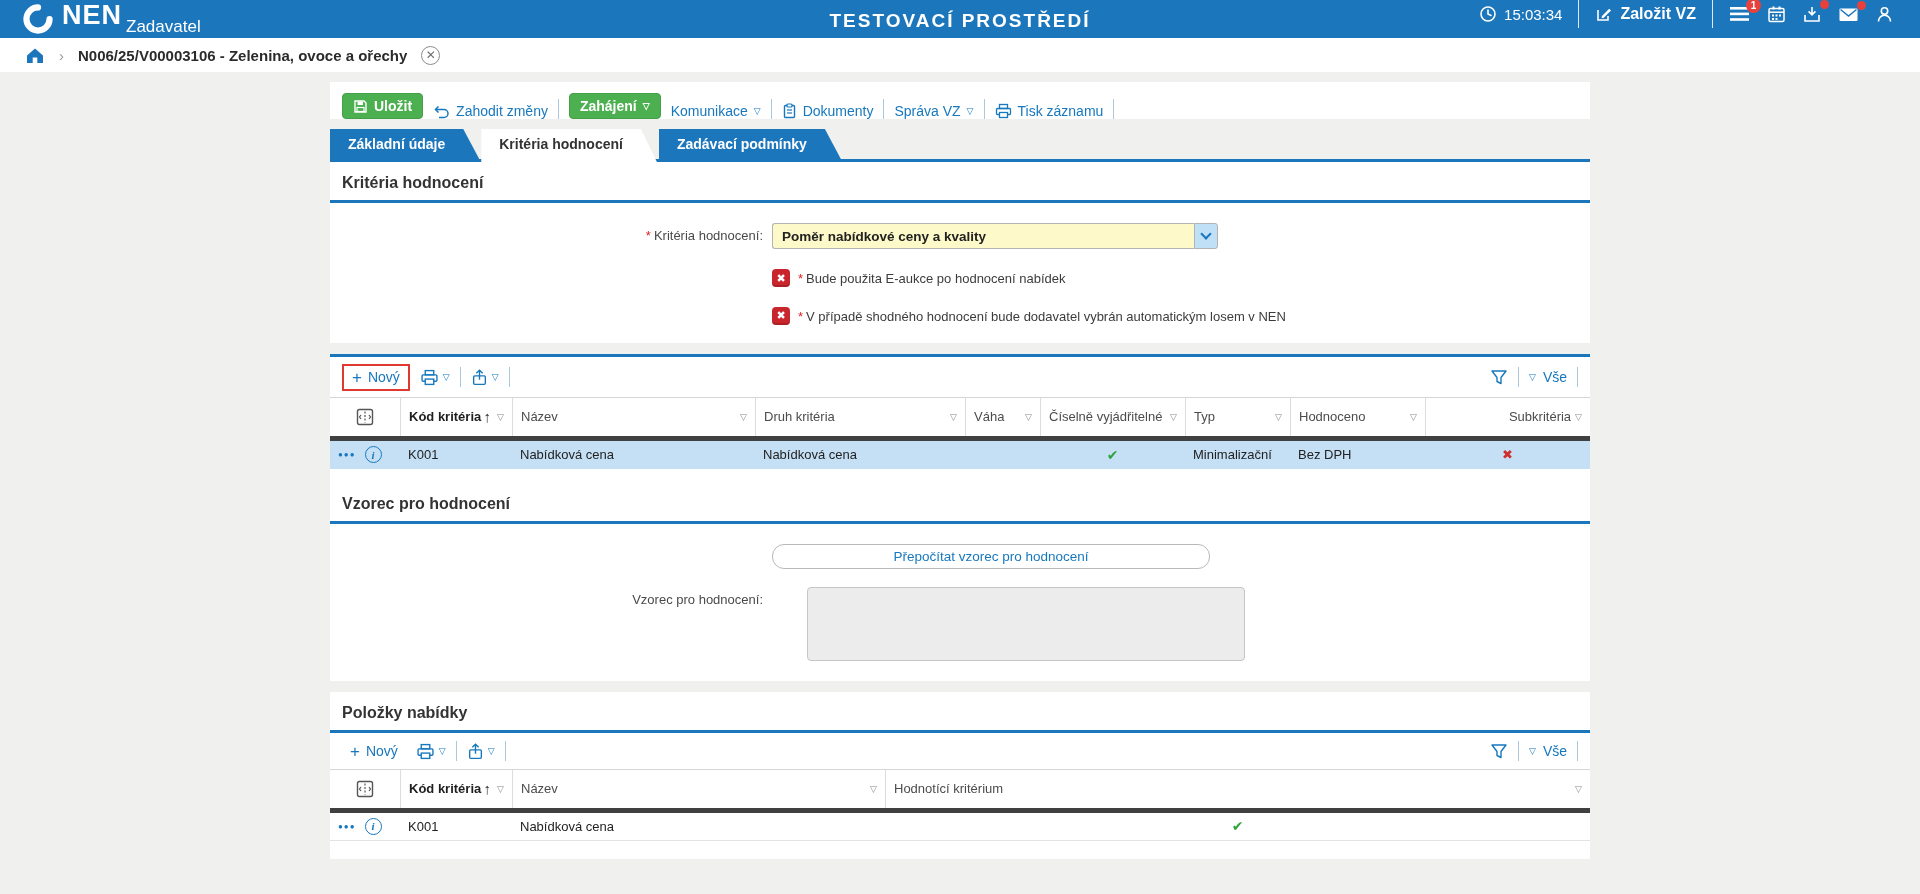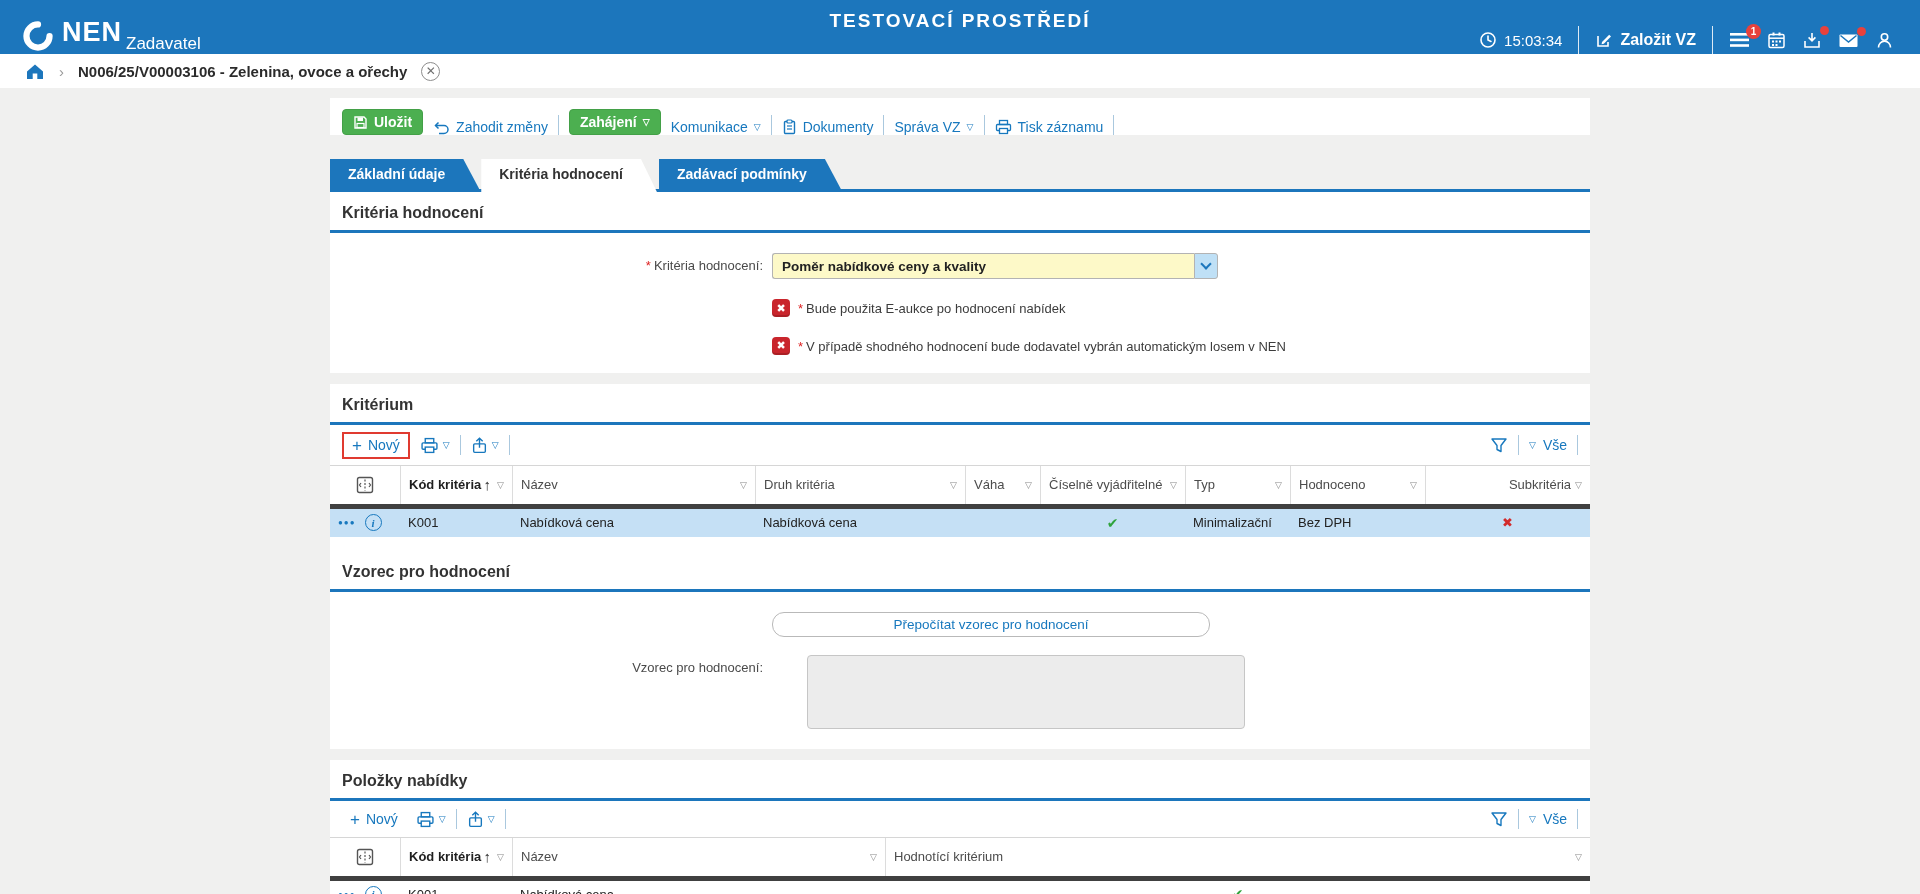--- a/index.html
+++ b/index.html
@@ -12,21 +12,21 @@
     --page-bg:#f0f0ef;
     --text-dark:#3a3a3a;
     --border-gray:#d6d6d6;
   }
   *{box-sizing:border-box;margin:0;padding:0;}
   html,body{width:1920px;height:894px;overflow:hidden;background:var(--page-bg);
     font-family:"Liberation Sans","DejaVu Sans",sans-serif;color:var(--text-dark);}
   svg{display:block;}
 
   
-  .topbar{height:54px;background:var(--header-blue);display:flex;align-items:flex-end;position:relative;color:#fff;}
+  .topbar{height:38px;background:var(--header-blue);display:flex;align-items:flex-start;position:relative;color:#fff;}
   .tb-left{display:flex;align-items:flex-start;padding-left:22px;gap:8px;}
   .logo-mark{margin-top:3px;}
   .logo-text{font-size:27px;font-weight:bold;letter-spacing:1px;line-height:30px;}
   .logo-sub{font-size:17px;margin-top:17px;margin-left:-4px;}
   .tb-center{position:absolute;left:50%;transform:translateX(-50%);top:0;height:42px;display:flex;align-items:center;
     font-size:19px;font-weight:bold;letter-spacing:2px;}
   .tb-right{margin-left:auto;display:flex;align-items:center;gap:16px;padding-right:26px;}
   .tb-item{display:flex;align-items:center;gap:7px;font-size:15px;cursor:default;}
   .tb-item.bold{font-weight:bold;font-size:16px;}
   .tb-divider{width:1px;height:28px;background:rgba(255,255,255,.85);}
@@ -50,21 +50,21 @@
   .action-bar{margin-top:10px;height:37px;display:flex;align-items:flex-end;gap:10px;padding:0 12px;}
   .btn-green{background:var(--green);border:1px solid #43a047;color:#fff;border-radius:4px;height:26px;
     display:flex;align-items:center;gap:6px;padding:0 10px;font-size:14px;font-weight:bold;cursor:pointer;}
   .link-act{display:flex;align-items:center;gap:6px;color:var(--accent-blue);font-size:14px;cursor:pointer;}
   .act-sep{width:1px;height:20px;background:#aac8de;}
   .dd-tri{font-size:9px;line-height:1;}
   .btn-green .dd-tri{color:#fff;}
   .link-act .dd-tri{color:var(--accent-blue);}
 
   
-  .tabs{display:flex;margin-top:24px;position:relative;align-items:flex-end;}
+  .tabs{display:flex;margin-top:10px;position:relative;align-items:flex-end;}
   .tabs::after{content:"";position:absolute;left:0;right:0;bottom:0;height:3px;background:var(--header-blue);z-index:1;}
   .tab{height:30px;margin-bottom:3px;background:var(--header-blue);color:#fff;font-size:14px;font-weight:bold;
     display:flex;align-items:center;padding:0 34px 0 18px;cursor:pointer;position:relative;z-index:0;
     clip-path:polygon(0 0,calc(100% - 16px) 0,100% 100%,0 100%);margin-right:2px;}
   .tab.active{height:33px;margin-bottom:0;padding-bottom:3px;background:#fff;color:#333;z-index:2;}
 
   
   .section-title{font-size:16px;font-weight:bold;color:#333;padding:12px 12px 8px 12px;}
   .section-rule{height:3px;background:var(--header-blue);}
   .form-row{display:flex;align-items:flex-start;}
@@ -322,21 +322,20 @@
       <span class="red-x">✖</span>
       <div class="flag-label">
         <span class="req">*</span><span>V případě shodného hodnocení bude dodavatel vybrán automatickým losem v NEN</span>
       </div>
     </div>
   </div>
 
   <div class="gap"></div>
 
   <div class="panel pad-b">
-    <div class="section-title">Kritérium</div>
     <div class="section-rule"></div>
 
     <div class="grid-bar">
       <div class="gb-left">
         <div class="new-btn annot-red">
           <span class="plus">+</span>
           <span>Nový</span>
         </div>
         <div class="icon-btn">
           <svg width="19" height="17" viewBox="0 0 17 16">

